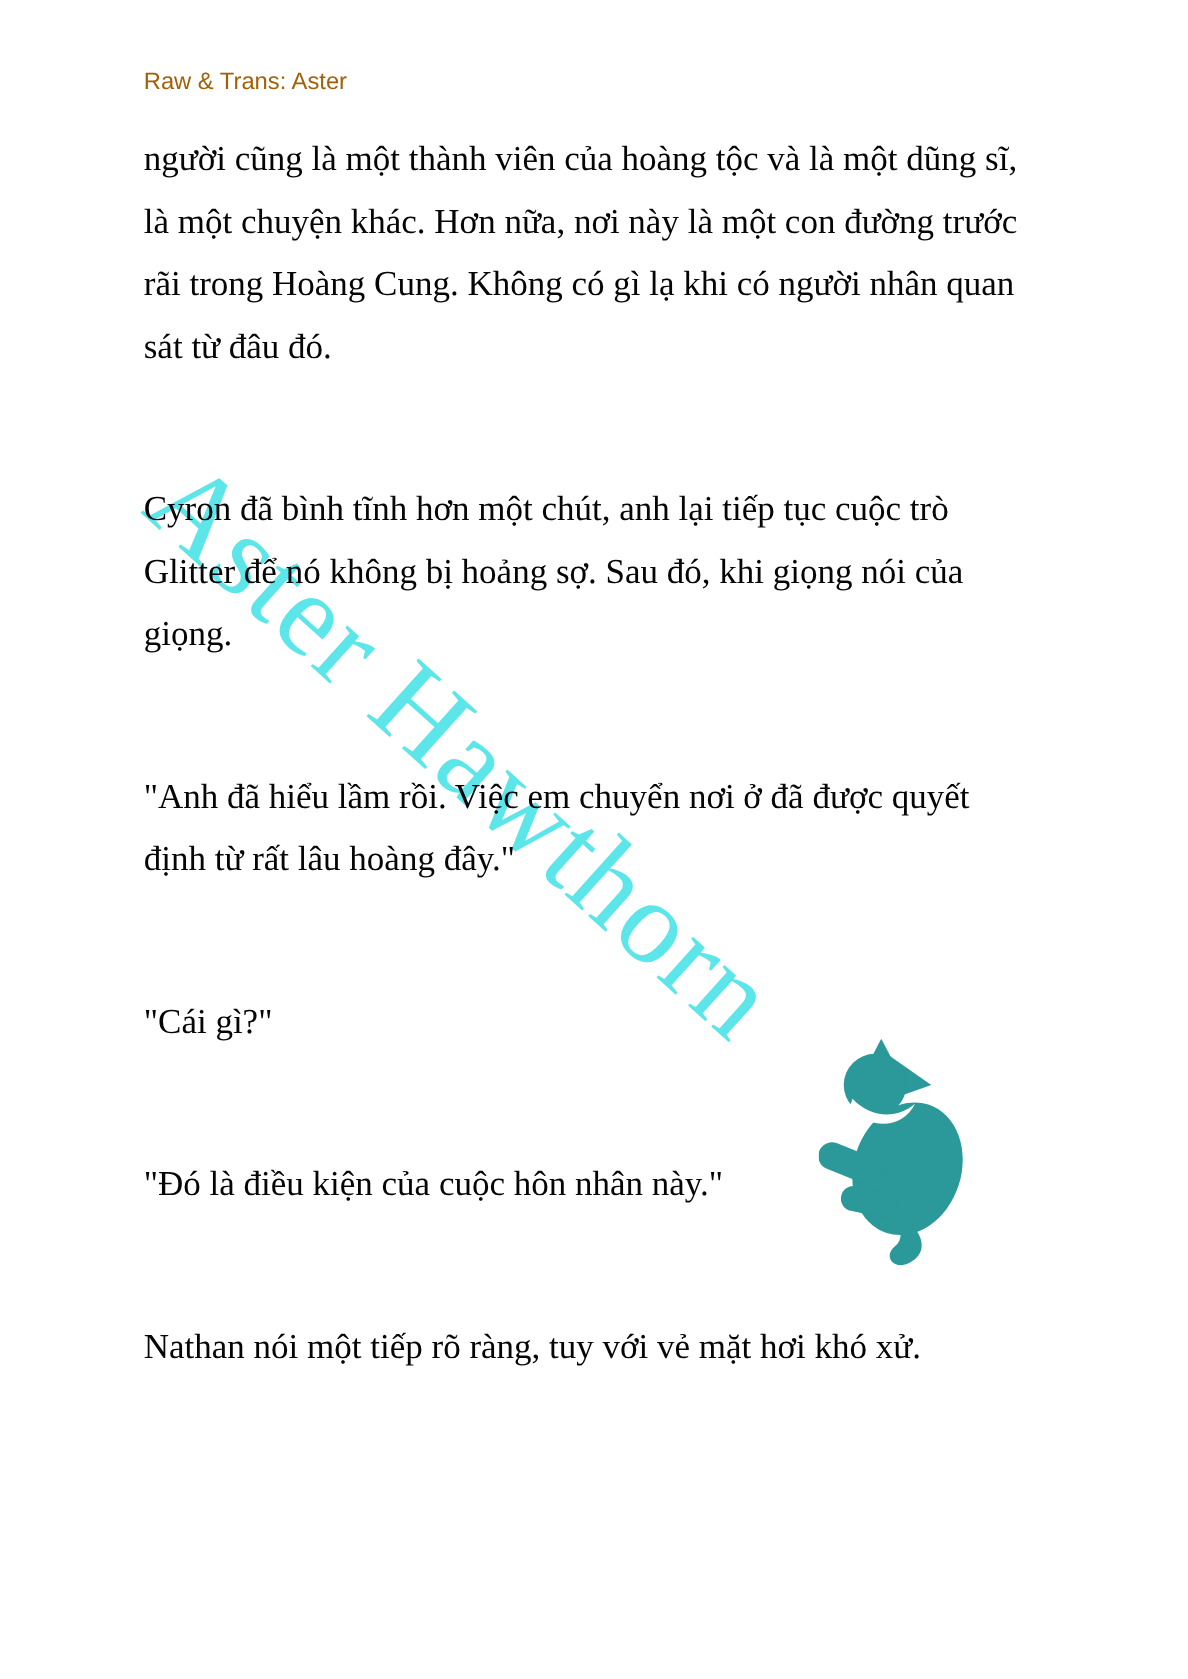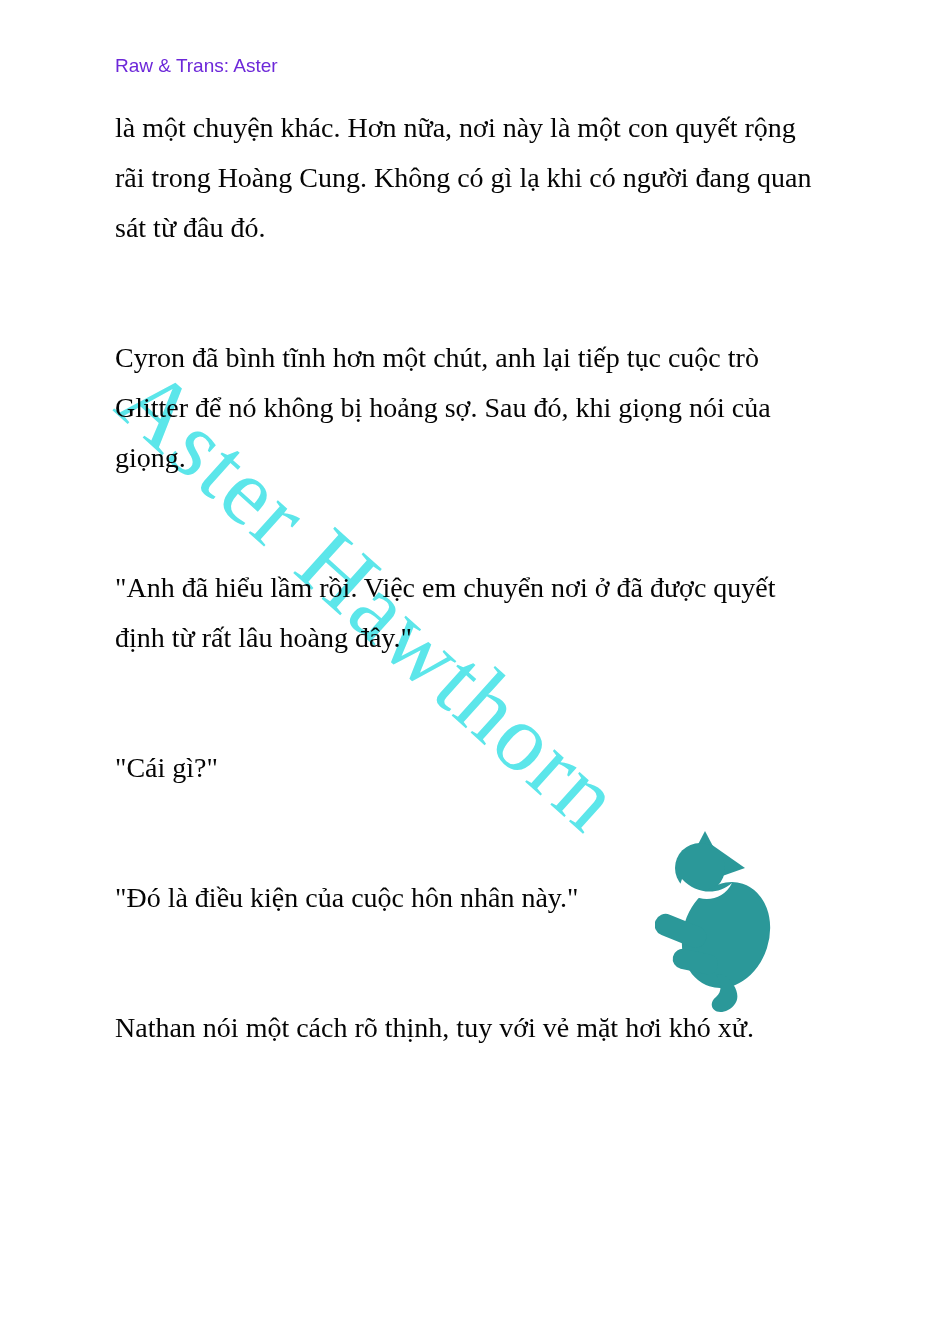--- a/index.html
+++ b/index.html
@@ -15,21 +15,21 @@
     overflow: hidden;
     font-family: "Liberation Serif", serif;
   }
   .credit {
     position: absolute;
     left: 115px;
     top: 55px;
     font-family: "Liberation Sans", sans-serif;
     font-size: 19px;
     line-height: 22px;
-    color: #6d28d9;
+    color: #a16207;
     z-index: 3;
   }
   .content {
     position: absolute;
     left: 115px;
     top: 103px;
     width: 722px;
     font-size: 28px;
     line-height: 50px;
     color: #050505;
@@ -90,37 +90,38 @@
       <path d="M68 146 C 84 158 88 174 73 182 C 60 189 51 177 61 169 C 68 163 66 154 61 147 Z"></path>
     </g>
 
     <path d="M27 51 C 41 66 62 68 77 55 C 67 76 39 76 25 57 Z" fill="#ffffff"></path>
   </svg>
 
   <div class="credit">Raw &amp; Trans: Aster</div>
 
   <div class="content">
       <div class="paragraph">
-        <div class="line">là một chuyện khác. Hơn nữa, nơi này là một con quyết rộng</div>
-        <div class="line">rãi trong Hoàng Cung. Không có gì lạ khi có người đang quan</div>
+        <div class="line">người cũng là một thành viên của hoàng tộc và là một dũng sĩ,</div>
+        <div class="line">là một chuyện khác. Hơn nữa, nơi này là một con đường trước</div>
+        <div class="line">rãi trong Hoàng Cung. Không có gì lạ khi có người nhân quan</div>
         <div class="line">sát từ đâu đó.</div>
       </div>
       <div class="paragraph">
         <div class="line">Cyron đã bình tĩnh hơn một chút, anh lại tiếp tục cuộc trò</div>
         <div class="line">Glitter để nó không bị hoảng sợ. Sau đó, khi giọng nói của</div>
         <div class="line">giọng.</div>
       </div>
       <div class="paragraph">
         <div class="line">"Anh đã hiểu lầm rồi. Việc em chuyển nơi ở đã được quyết</div>
         <div class="line">định từ rất lâu hoàng đây."</div>
       </div>
       <div class="paragraph">
         <div class="line">"Cái gì?"</div>
       </div>
       <div class="paragraph">
         <div class="line">"Đó là điều kiện của cuộc hôn nhân này."</div>
       </div>
       <div class="paragraph">
-        <div class="line">Nathan nói một cách rõ thịnh, tuy với vẻ mặt hơi khó xử.</div>
+        <div class="line">Nathan nói một tiếp rõ ràng, tuy với vẻ mặt hơi khó xử.</div>
       </div>
     </div>
 
 </div>
 
 </body></html>

